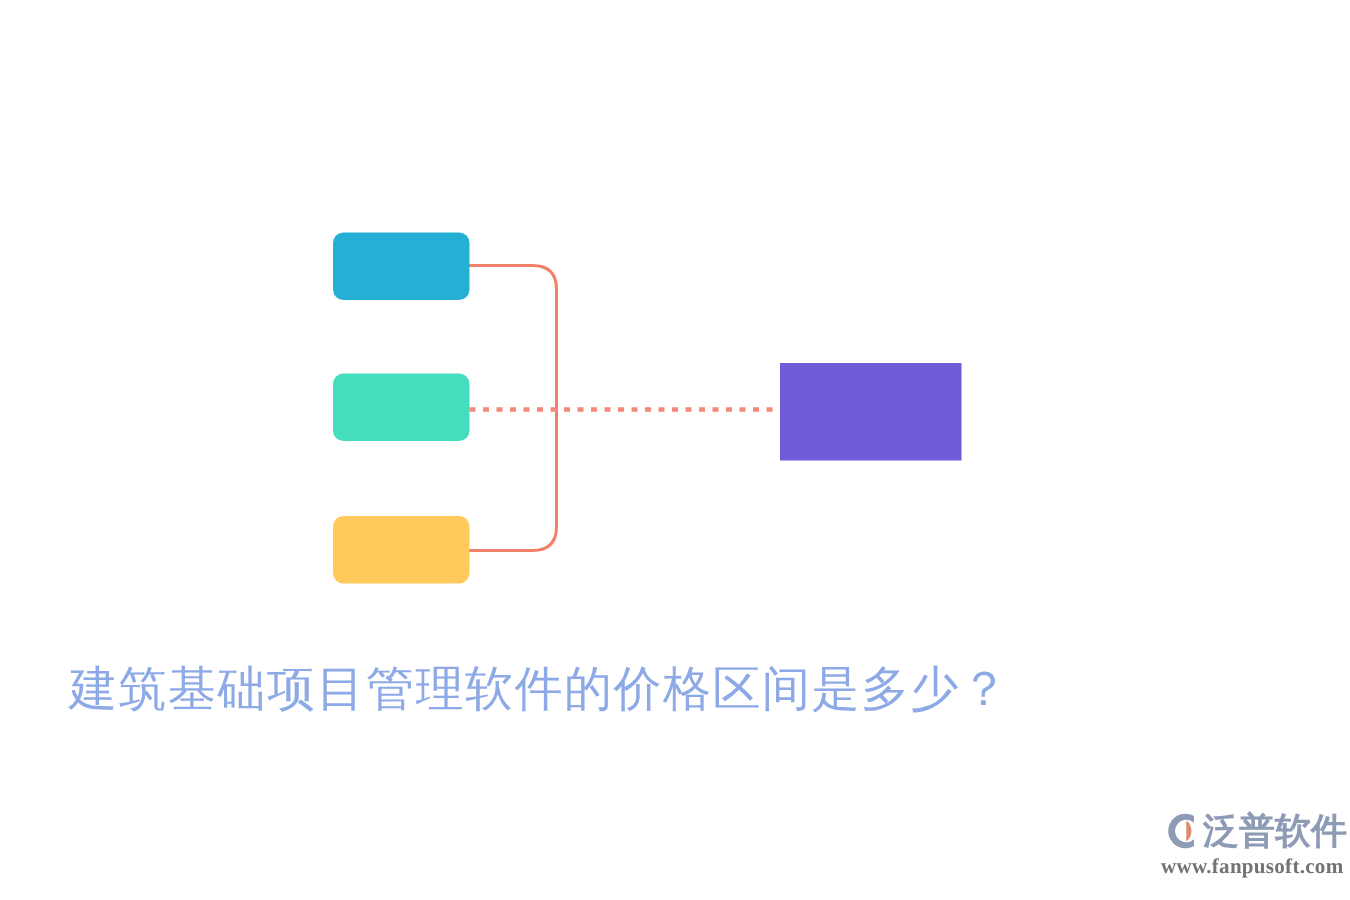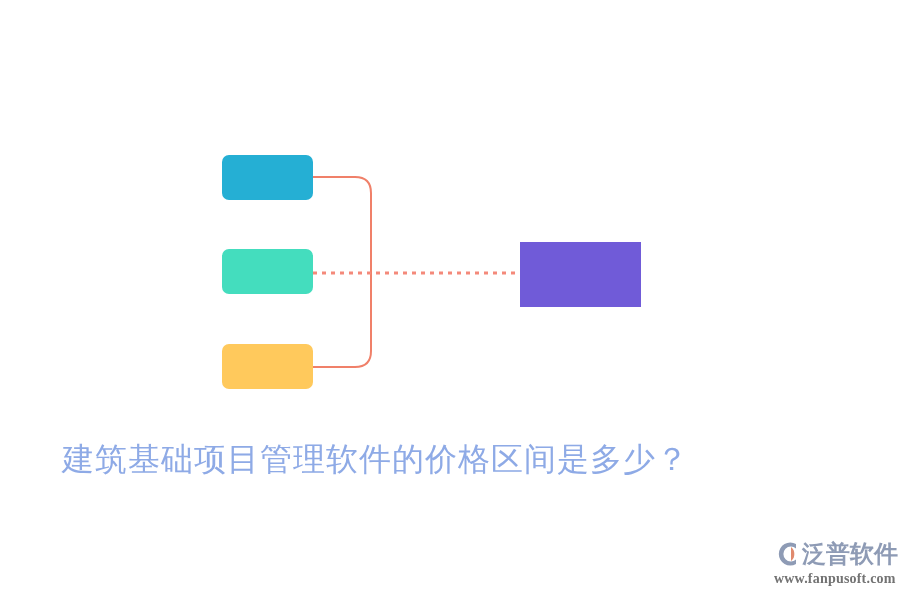--- a/index.html
+++ b/index.html
@@ -37,21 +37,21 @@
   #connectors {
     position: absolute;
     left: 0; top: 0;
     width: 900px; height: 600px;
     pointer-events: none;
   }
 
   
   #heading {
     position: absolute;
-    left: 16px;
+    left: 0;
     top: 436px;
     width: 719px;
     text-align: center;
     font-family: "Liberation Serif", "DejaVu Serif", serif;
     font-size: 32px;
     line-height: 46px;
     letter-spacing: 1px;
     color: #8EAAE6;
     white-space: nowrap;
   }

